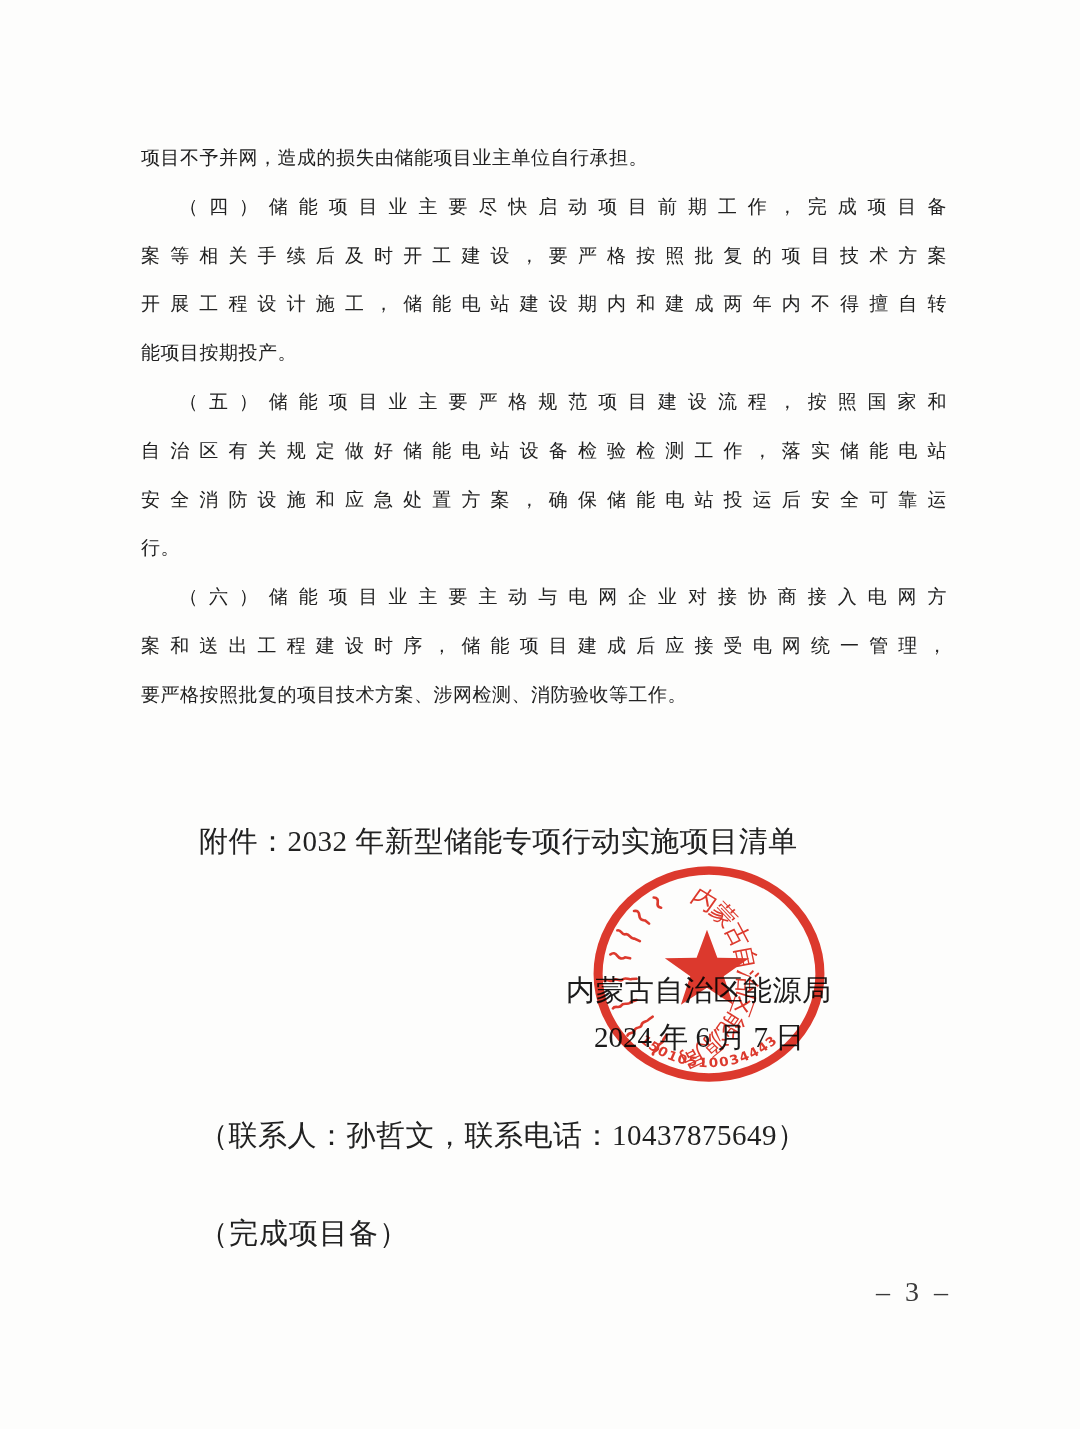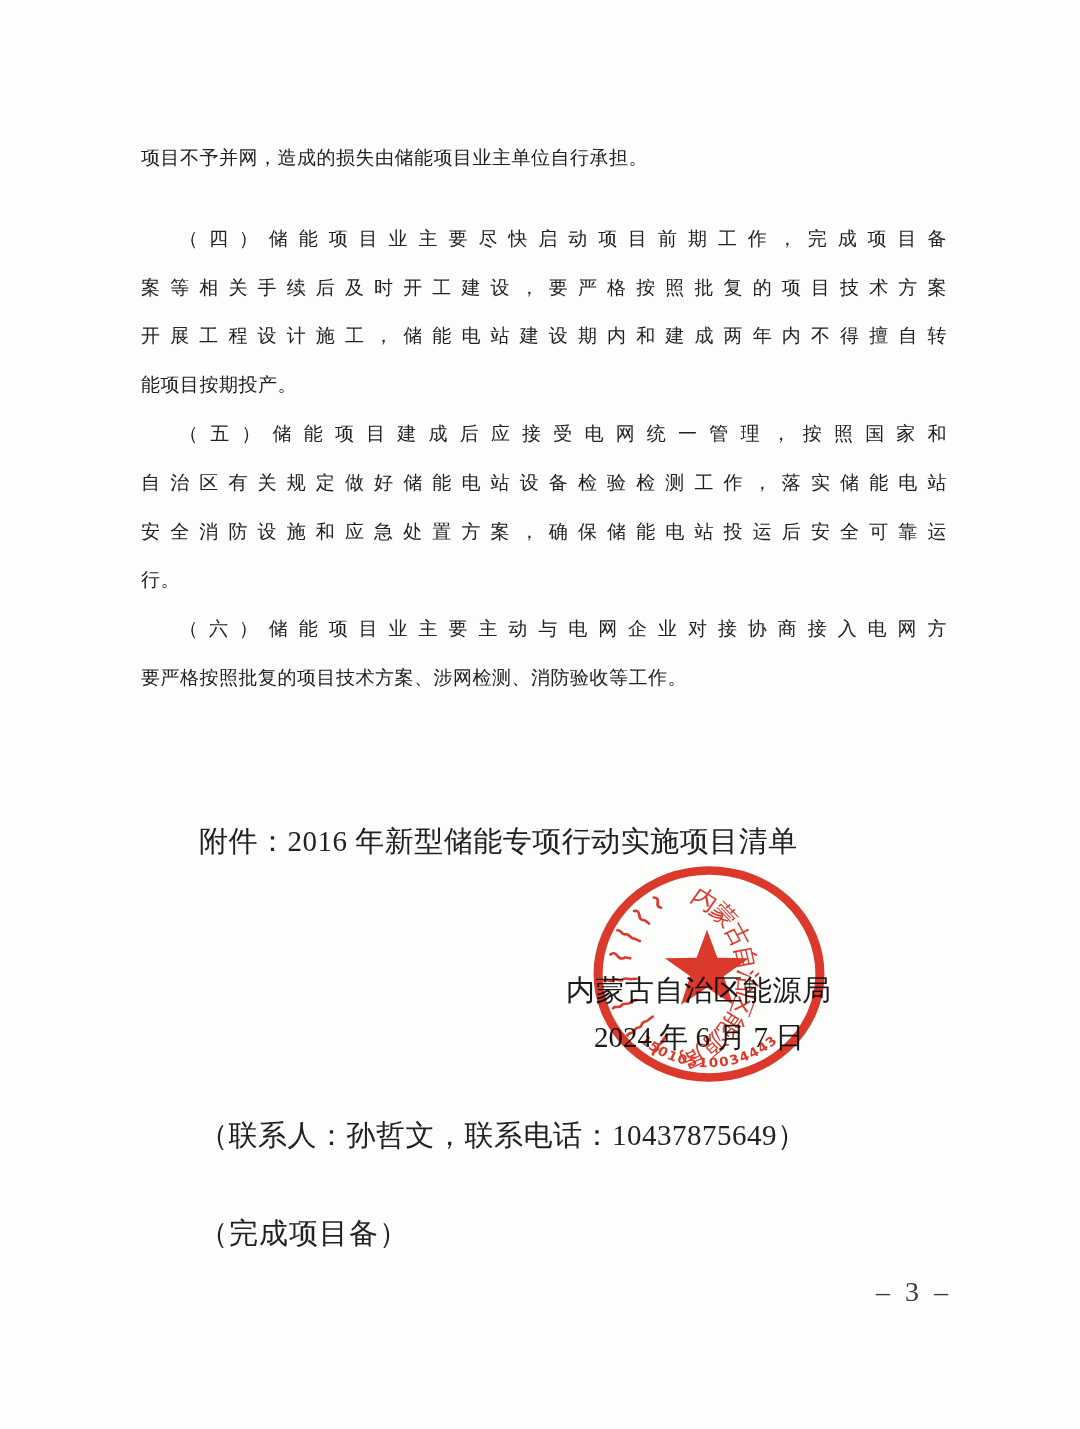--- a/index.html
+++ b/index.html
@@ -73,33 +73,34 @@
   }
   .seal svg { width:100%; height:100%; color:#dc2a1d; }
 </style>
 </head>
 <body>
 
 <div class="page">
 
   <div class="body-text">
       <div class="line">项目不予并网，造成的损失由储能项目业主单位自行承担。</div>
-      <div class="line justify" style="text-indent: 2em; margin-top: 32px;">（四）储能项目业主要尽快启动项目前期工作，完成项目备</div>
+      <div class="line justify" style="text-indent: 2em;">（四）储能项目业主要尽快启动项目前期工作，完成项目备</div>
       <div class="line justify">案等相关手续后及时开工建设，要严格按照批复的项目技术方案</div>
       <div class="line justify">开展工程设计施工，储能电站建设期内和建成两年内不得擅自转</div>
       <div class="line">能项目按期投产。</div>
-      <div class="line justify" style="text-indent: 2em;">（五）储能项目建成后应接受电网统一管理，按照国家和</div>
+      <div class="line justify" style="text-indent: 2em;">（五）储能项目业主要严格规范项目建设流程，按照国家和</div>
       <div class="line justify">自治区有关规定做好储能电站设备检验检测工作，落实储能电站</div>
       <div class="line justify">安全消防设施和应急处置方案，确保储能电站投运后安全可靠运</div>
       <div class="line">行。</div>
       <div class="line justify" style="text-indent: 2em;">（六）储能项目业主要主动与电网企业对接协商接入电网方</div>
+      <div class="line justify">案和送出工程建设时序，储能项目建成后应接受电网统一管理，</div>
       <div class="line">要严格按照批复的项目技术方案、涉网检测、消防验收等工作。</div>
     </div>
 
-  <div class="attachment-line">附件：2016 年新型储能专项行动实施项目清单</div>
+  <div class="attachment-line">附件：2032 年新型储能专项行动实施项目清单</div>
 
   <div class="sig-agency">内蒙古自治区能源局</div>
   <div class="sig-date">2024 年 6 月 7 日</div>
 
   <div class="seal">
     <svg viewBox="0 0 240 240" preserveAspectRatio="none">
 
       <circle cx="120" cy="120" r="110" fill="none" stroke="currentColor" stroke-width="9"></circle>
 
       <path id="arcZH" d="M 89.9,37.3 A 88,88 0 1 1 89.3,37.1" fill="none"></path>

